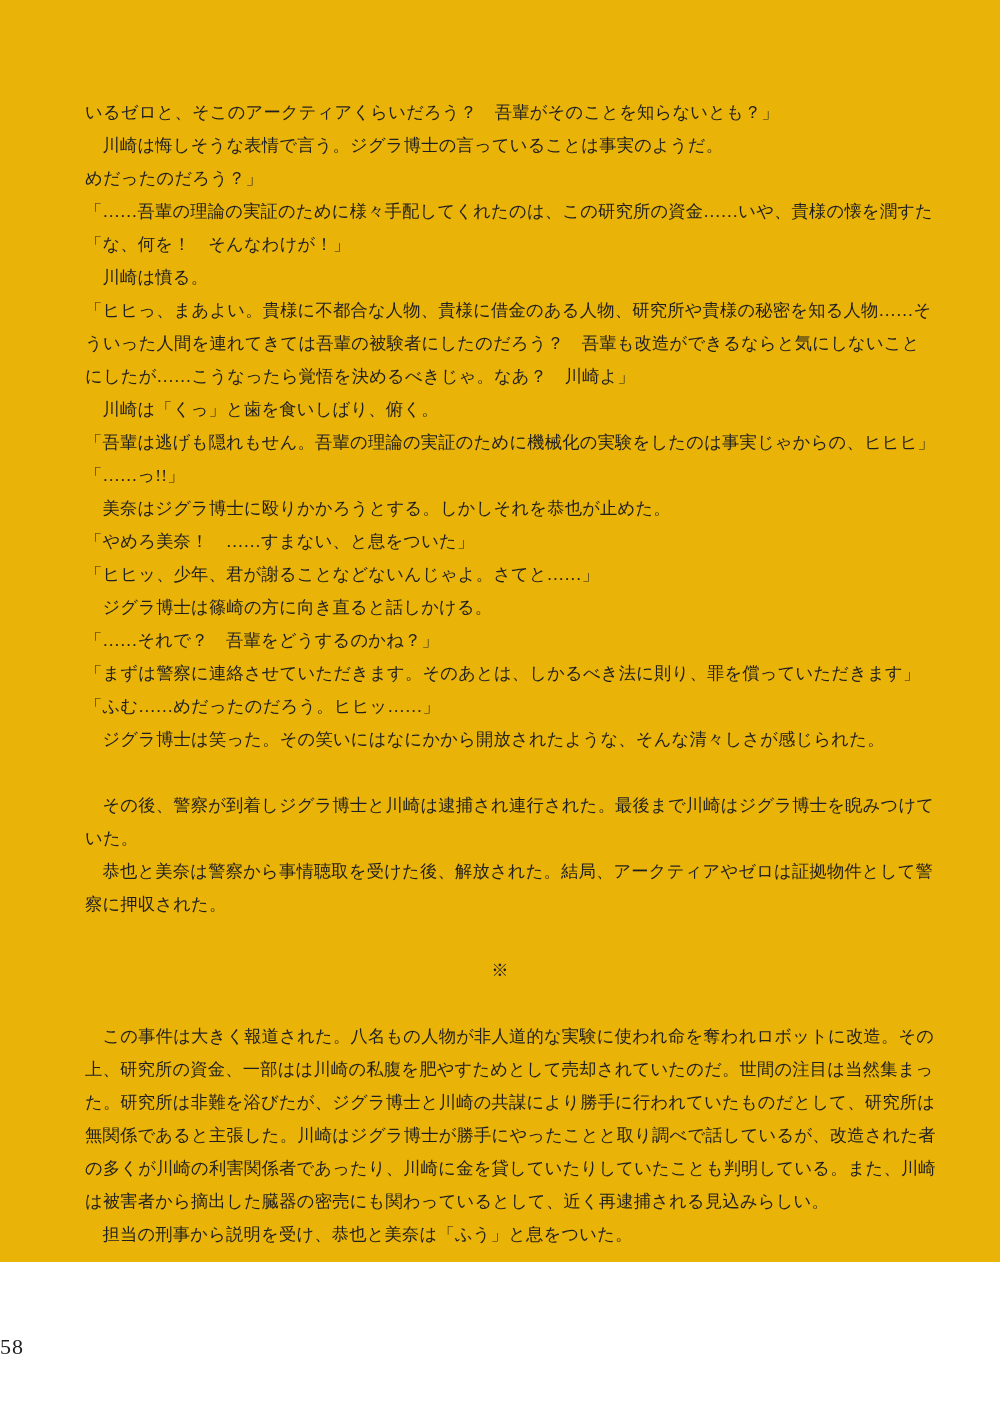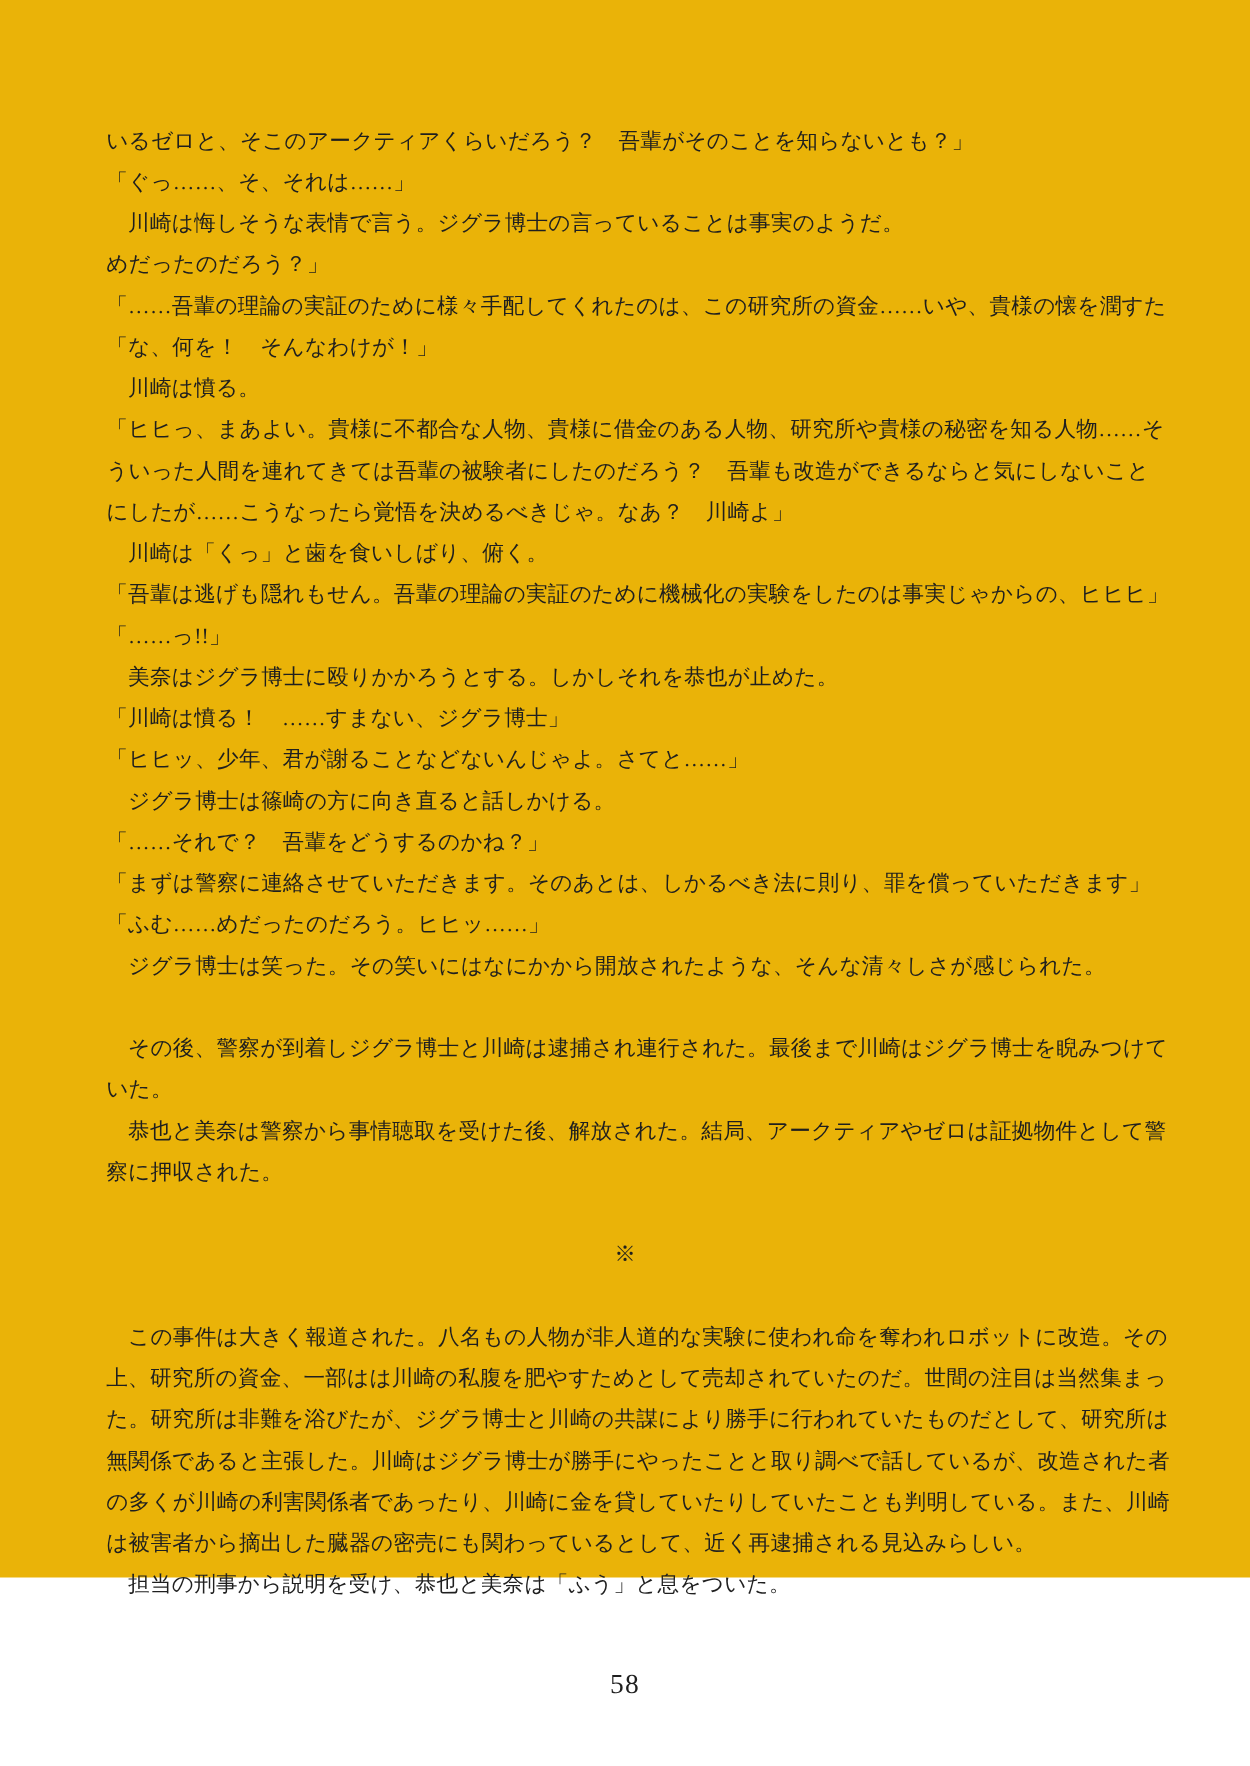--- a/index.html
+++ b/index.html
@@ -36,45 +36,44 @@
   .line.divider {
     text-align: center;
     letter-spacing: 0;
   }
 
   .page-number {
     position: absolute;
     left: 0;
     top: 1334px;
     width: 100%;
-    text-align: center;
+    text-align: left;
     font-size: 22px;
     letter-spacing: 1px;
   }
 </style>
 </head>
 <body>
 
 <div class="page">
   <div class="text-body">
       <div class="line">いるゼロと、そこのアークティアくらいだろう？　吾輩がそのことを知らないとも？」</div>
-      <div class="line">「ぐっ……、そ、それは……」</div>
       <div class="line">　川崎は悔しそうな表情で言う。ジグラ博士の言っていることは事実のようだ。</div>
       <div class="line">めだったのだろう？」</div>
       <div class="line">「……吾輩の理論の実証のために様々手配してくれたのは、この研究所の資金……いや、貴様の懐を潤すた</div>
       <div class="line">「な、何を！　そんなわけが！」</div>
       <div class="line">　川崎は憤る。</div>
       <div class="line">「ヒヒっ、まあよい。貴様に不都合な人物、貴様に借金のある人物、研究所や貴様の秘密を知る人物……そ</div>
       <div class="line">ういった人間を連れてきては吾輩の被験者にしたのだろう？　吾輩も改造ができるならと気にしないこと</div>
       <div class="line">にしたが……こうなったら覚悟を決めるべきじゃ。なあ？　川崎よ」</div>
       <div class="line">　川崎は「くっ」と歯を食いしばり、俯く。</div>
       <div class="line">「吾輩は逃げも隠れもせん。吾輩の理論の実証のために機械化の実験をしたのは事実じゃからの、ヒヒヒ」</div>
       <div class="line">「……っ!!」</div>
       <div class="line">　美奈はジグラ博士に殴りかかろうとする。しかしそれを恭也が止めた。</div>
-      <div class="line">「川崎は憤る！　……すまない、ジグラ博士」</div>
+      <div class="line">「やめろ美奈！　……すまない、と息をついた」</div>
       <div class="line">「ヒヒッ、少年、君が謝ることなどないんじゃよ。さてと……」</div>
       <div class="line">　ジグラ博士は篠崎の方に向き直ると話しかける。</div>
       <div class="line">「……それで？　吾輩をどうするのかね？」</div>
       <div class="line">「まずは警察に連絡させていただきます。そのあとは、しかるべき法に則り、罪を償っていただきます」</div>
       <div class="line">「ふむ……めだったのだろう。ヒヒッ……」</div>
       <div class="line">　ジグラ博士は笑った。その笑いにはなにかから開放されたような、そんな清々しさが感じられた。</div>
       <div class="line spacer"></div>
       <div class="line">　その後、警察が到着しジグラ博士と川崎は逮捕され連行された。最後まで川崎はジグラ博士を睨みつけて</div>
       <div class="line">いた。</div>
       <div class="line">　恭也と美奈は警察から事情聴取を受けた後、解放された。結局、アークティアやゼロは証拠物件として警</div>

